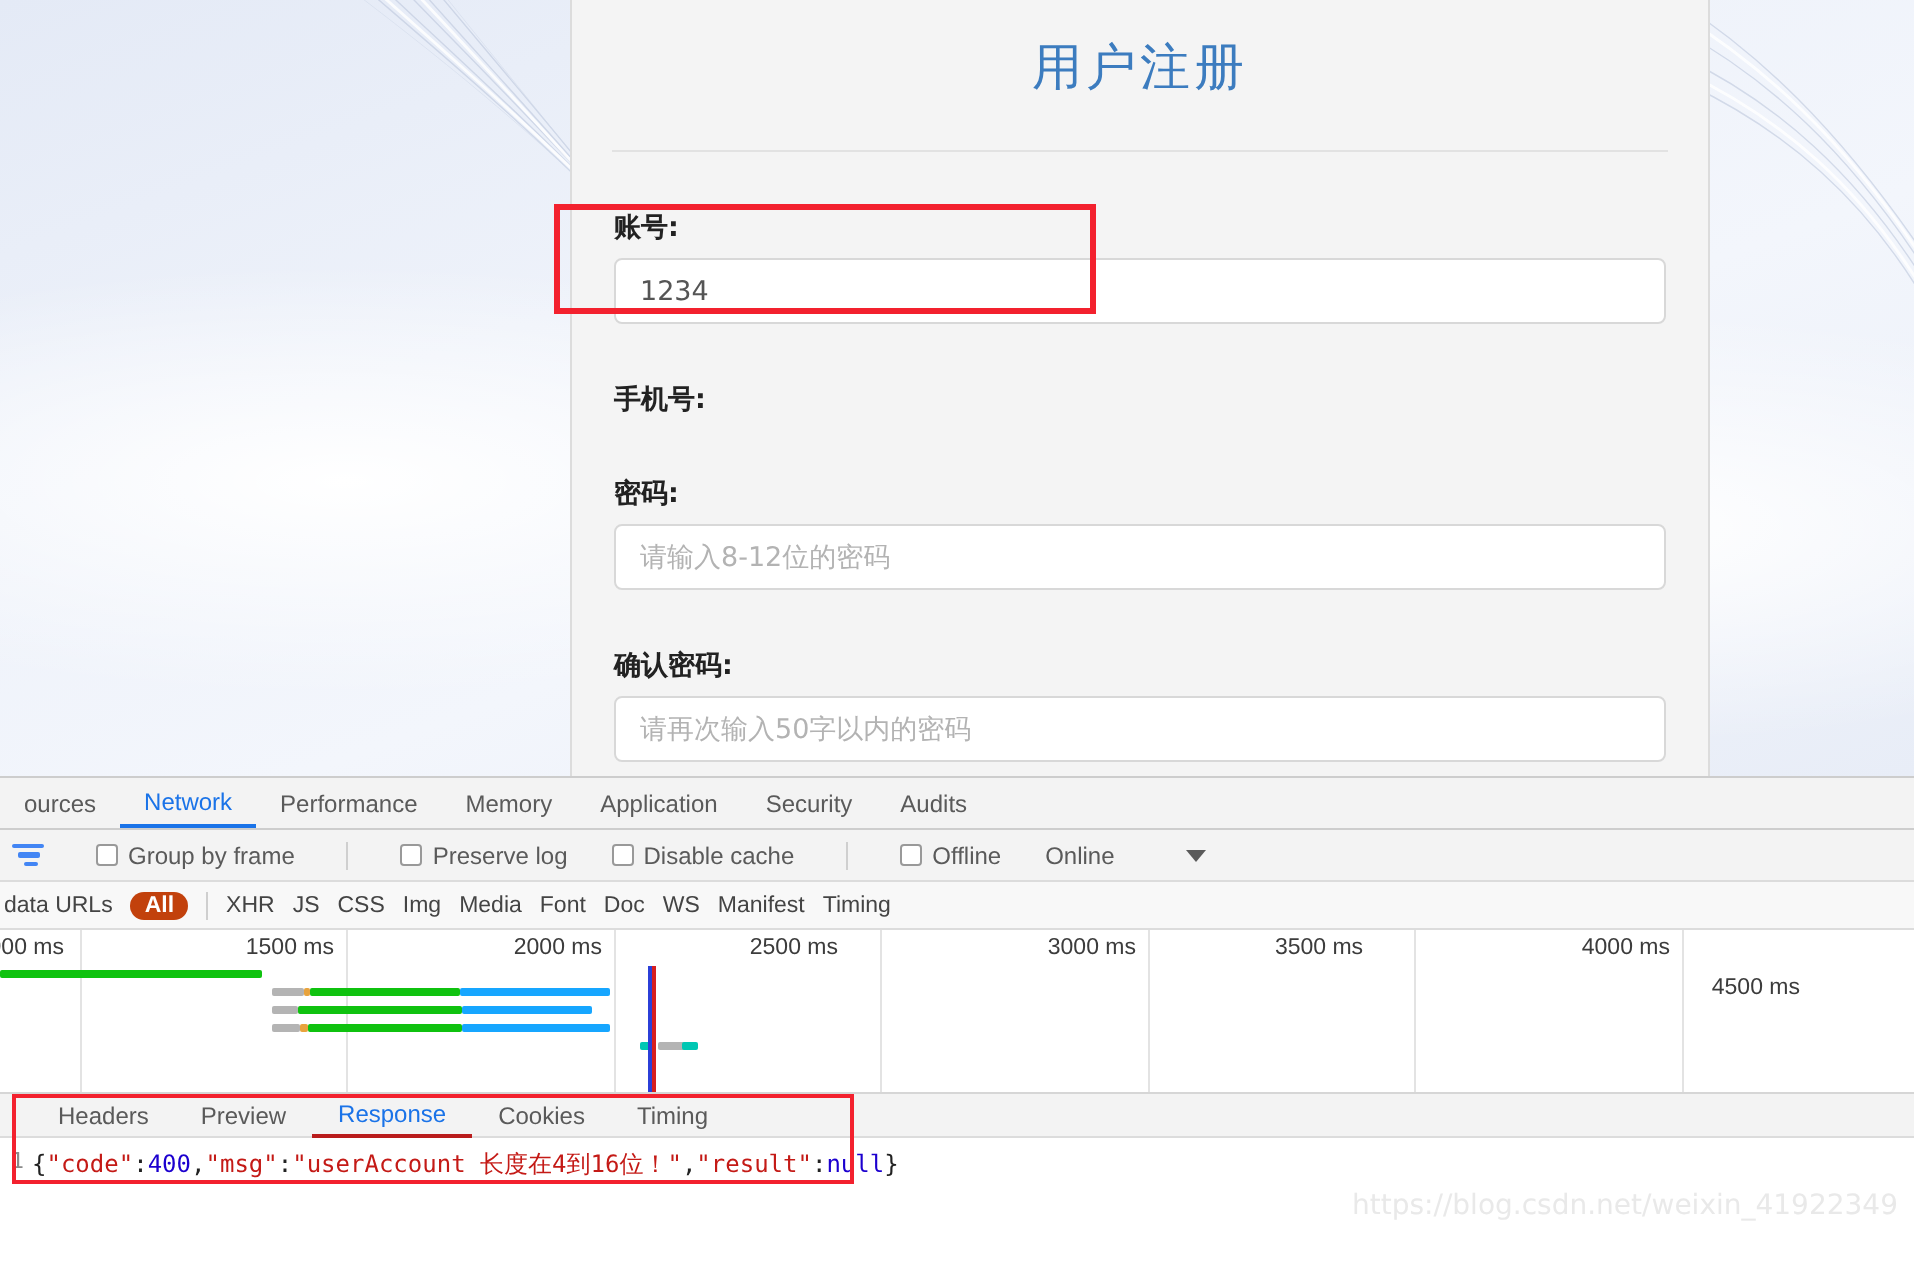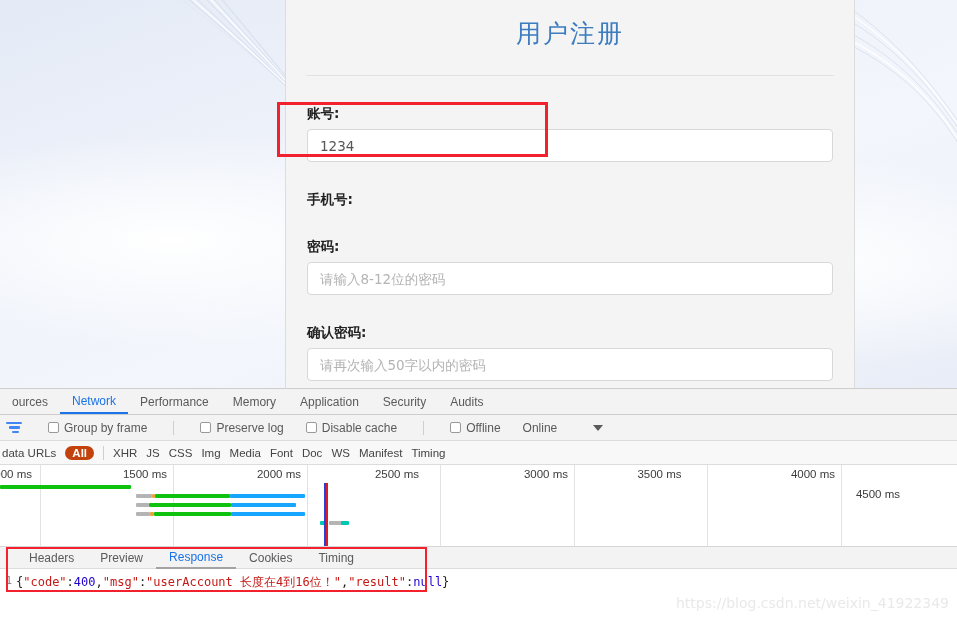--- a/index.html
+++ b/index.html
@@ -227,21 +227,21 @@
     background: #f3f3f3;
     border-bottom: 1px solid #dcdcdc;
     padding-left: 16px;
   }
   .detail-tab {
     font-size: 12px; color: #5a5a5a;
     padding: 0 13px; height: 22px;
     display: flex; align-items: center;
     cursor: pointer;
   }
-  .detail-tab.active { color: #1a73e8; border-bottom: 2px solid #a3a3a3; }
+  .detail-tab.active { color: #1a73e8; border-bottom: 2px solid #b91c1c; }
 
   .resp-body {
     position: relative;
     font-family: "DejaVu Sans Mono", "Liberation Mono", monospace;
     font-size: 12px;
     padding: 5px 0 0 0;
     display: flex;
   }
   .line-no {
     width: 16px; text-align: right;

